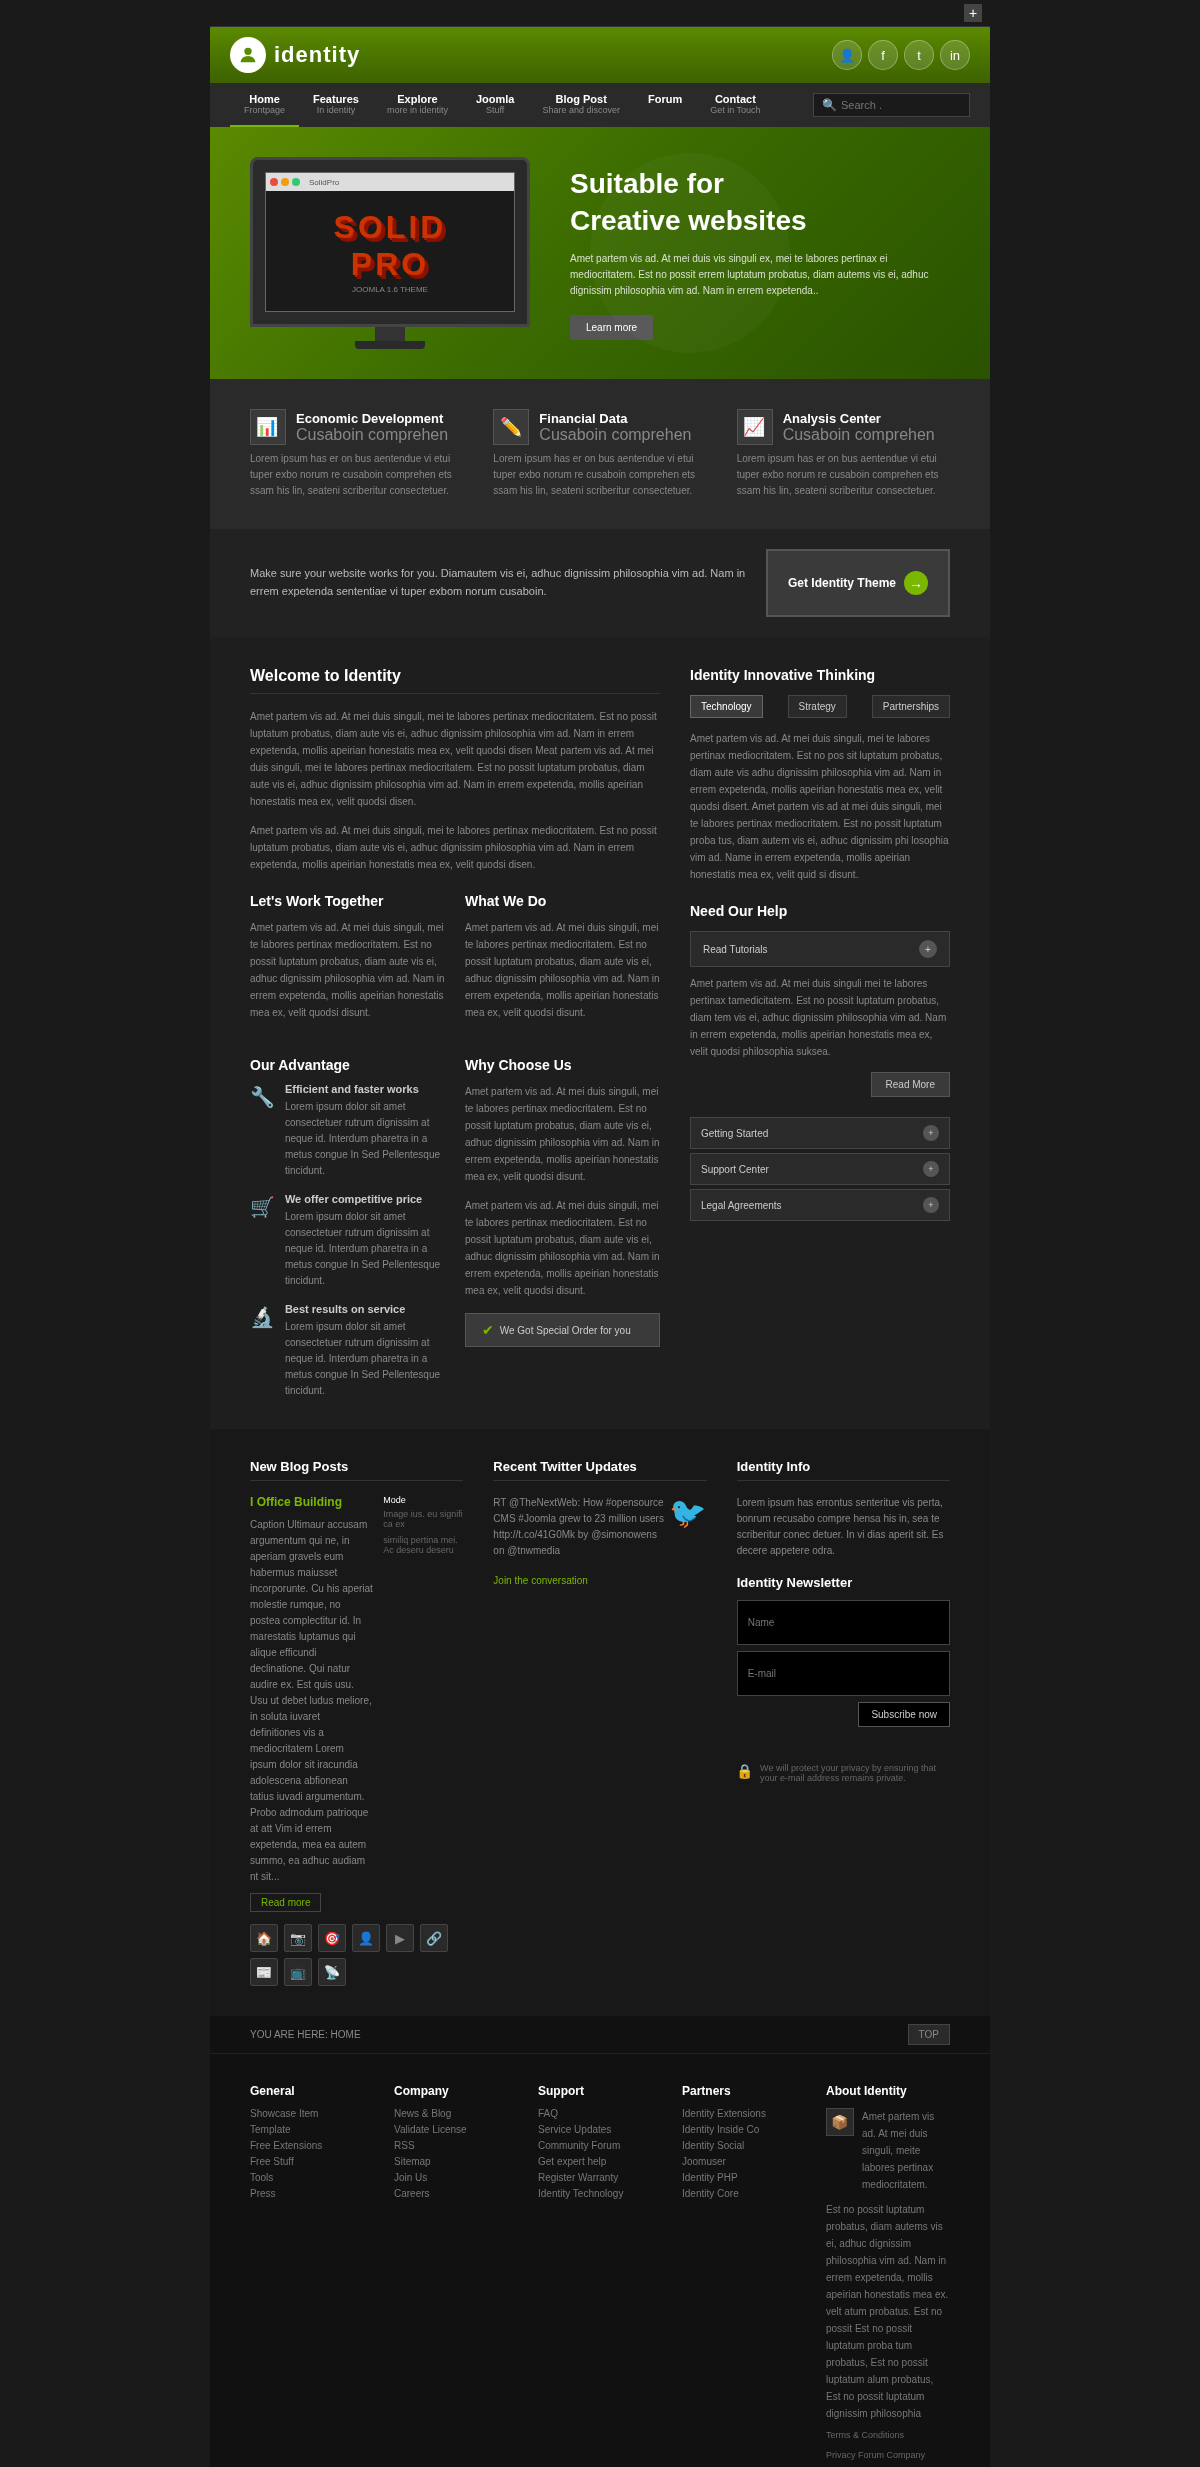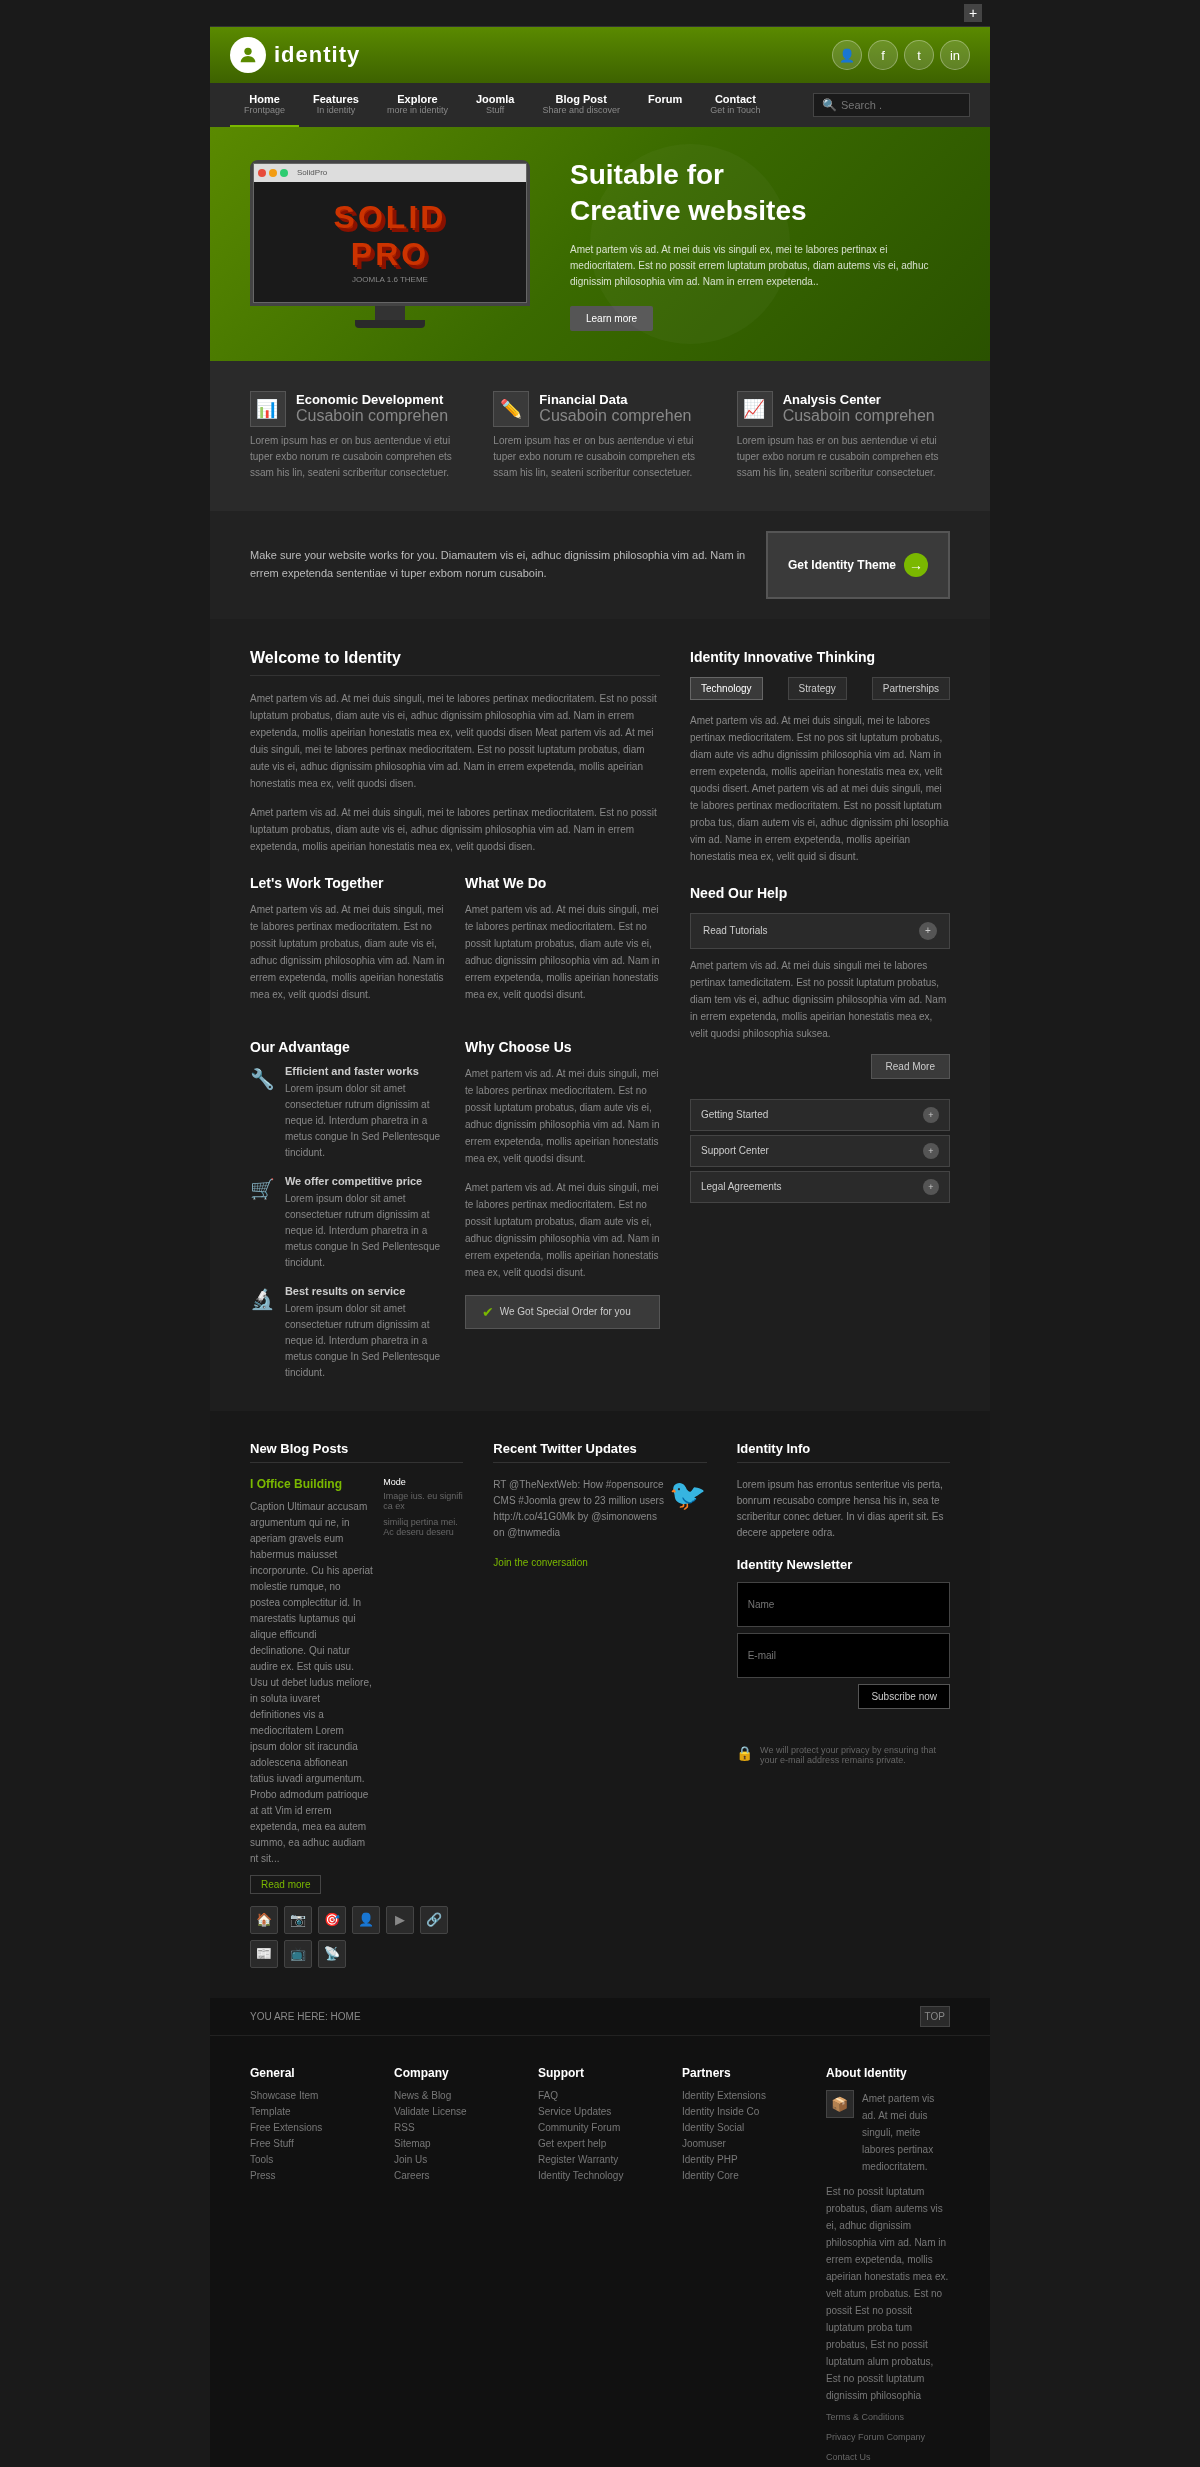--- a/index.html
+++ b/index.html
@@ -107,34 +107,34 @@
     .newsletter-title { color: #fff; font-size: 13px; font-weight: bold; margin-bottom: 10px; }
     .newsletter-input { background: #000000; border: 1px solid #444; color: #888; padding: 16px 10px; font-size: 10px; width: 100%; margin-bottom: 6px; outline: none; }
     .subscribe-btn { background: #000000; border: 1px solid #555; color: #ccc; padding: 6px 12px; font-size: 10px; cursor: pointer; float: right; }
     .privacy-note { font-size: 9px; color: #666; display: flex; align-items: flex-start; gap: 6px; margin-top: 36px; clear: both; }
     .lock-icon { font-size: 14px; color: #555; flex-shrink: 0; }
 
     
     .breadcrumb-bar { background: #111; padding: 8px 40px; display: flex; align-items: center; justify-content: space-between; }
     .breadcrumb-text { font-size: 10px; color: #666; }
     .breadcrumb-text span { color: #888; }
-    .top-btn { background: #2a2a2a; border: 1px solid #444; color: #888; padding: 4px 4px; font-size: 10px; cursor: pointer; }
+    .top-btn { background: #2a2a2a; border: 1px solid #444; color: #888; padding: 4px 10px; font-size: 10px; cursor: pointer; }
 
     
     .footer-links { background: #111; padding: 30px 40px; display: grid; grid-template-columns: repeat(5, 1fr); gap: 20px; border-top: 1px solid #222; }
     .footer-col-title { color: #fff; font-size: 12px; font-weight: bold; margin-bottom: 10px; }
     .footer-link { color: #777; font-size: 10px; margin-bottom: 5px; cursor: pointer; display: block; }
     .about-text { font-size: 10px; color: #777; line-height: 1.7; }
     .footer-terms { display: flex; gap: 10px; margin-top: 8px; flex-wrap: wrap; }
     .footer-term-link { color: #666; font-size: 9px; cursor: pointer; }
 
     .clearfix::after { content: ''; display: table; clear: both; }
 
     .monitor-wrapper { position: relative; }
-    .monitor-body { background: #2a2a2a; border-radius: 8px 8px 0 0; padding: 0; border: 3px solid #444; }
+    .monitor-body { background: #2a2a2a; border-radius: 8px 8px 0 0; padding: 12px; border: 3px solid #444; }
     .monitor-screen-area { background: #fff; min-height: 140px; overflow: hidden; border: 1px solid #666; }
     .screen-toolbar { background: #ddd; height: 18px; display: flex; align-items: center; padding: 0 4px; gap: 3px; font-size: 8px; color: #555; }
     .screen-content { background: #1a1a1a; flex: 1; min-height: 120px; display: flex; align-items: center; justify-content: center; flex-direction: column; }
     .solopro-3d { font-family: Impact, 'Arial Black', sans-serif; font-size: 32px; font-weight: 900; color: #cc3300; text-shadow: 4px 4px 0 #881100, 2px 2px 0 #aa2200; letter-spacing: 3px; display: block; }
     .monitor-neck { background: #333; width: 30px; height: 14px; margin: 0 auto; }
     .monitor-base { background: #2a2a2a; width: 70px; height: 8px; margin: 0 auto; border-radius: 0 0 4px 4px; }
     .solidpro-label { color: #888; font-size: 8px; text-align: center; margin-top: 2px; }
   </style>
 </head>
 <body>

